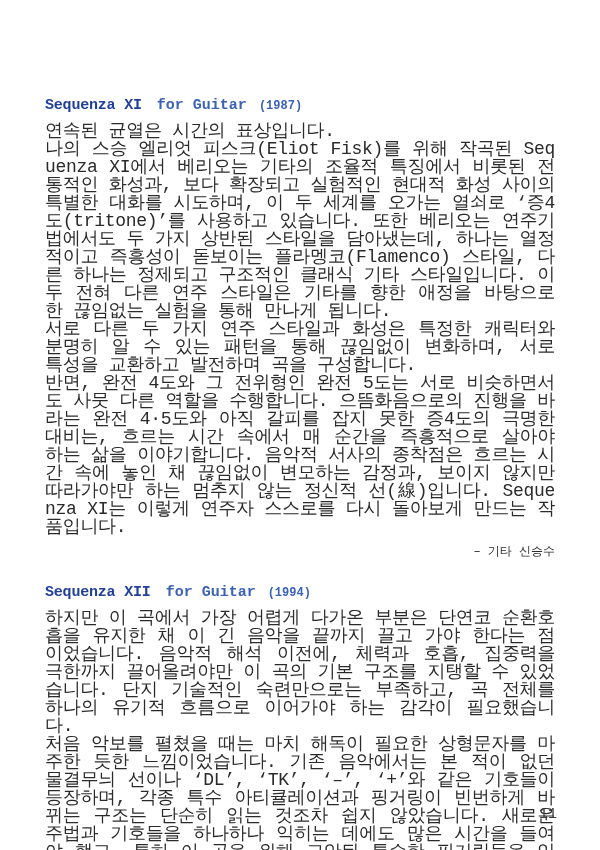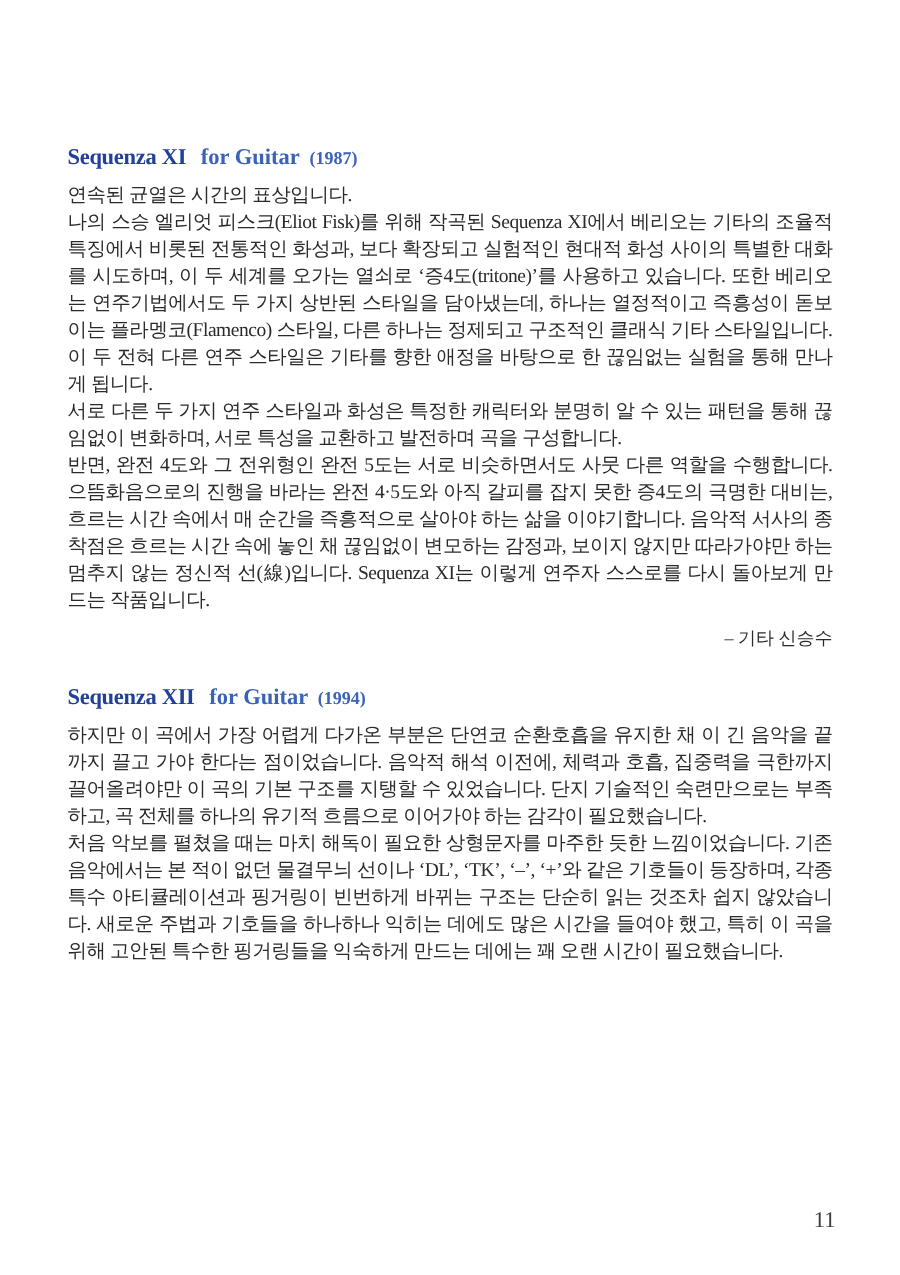--- a/index.html
+++ b/index.html
@@ -8,21 +8,21 @@
     background: #ffffff;
   }
   .page {
     position: relative;
     width: 600px;
     height: 850px;
     margin: 0 auto;
     background: #ffffff;
     box-sizing: border-box;
     padding: 97px 45px 0 45px;
-    font-family: Liberation Serif, serif;
+    font-family: Liberation Mono, monospace;
     color: #2a2a2a;
     overflow: hidden;
   }
   .section-heading {
     font-size: 15px;
     line-height: 17px;
     margin: 0 0 7px 0;
     white-space: nowrap;
   }
   .title-main {
@@ -34,21 +34,21 @@
     color: #3a62b8;
     margin-left: 6px;
   }
   .title-year {
     color: #3a62b8;
     font-size: 12px;
     margin-left: 3px;
   }
   .body-text p {
     margin: 0;
-    font-size: 13px;
+    font-size: 18px;
     line-height: 18px;
     text-align: justify;
     letter-spacing: -0.3px;
     word-break: break-all;
   }
   .attribution {
     text-align: right;
     font-size: 12px;
     line-height: 18px;
     margin-top: 7px;

